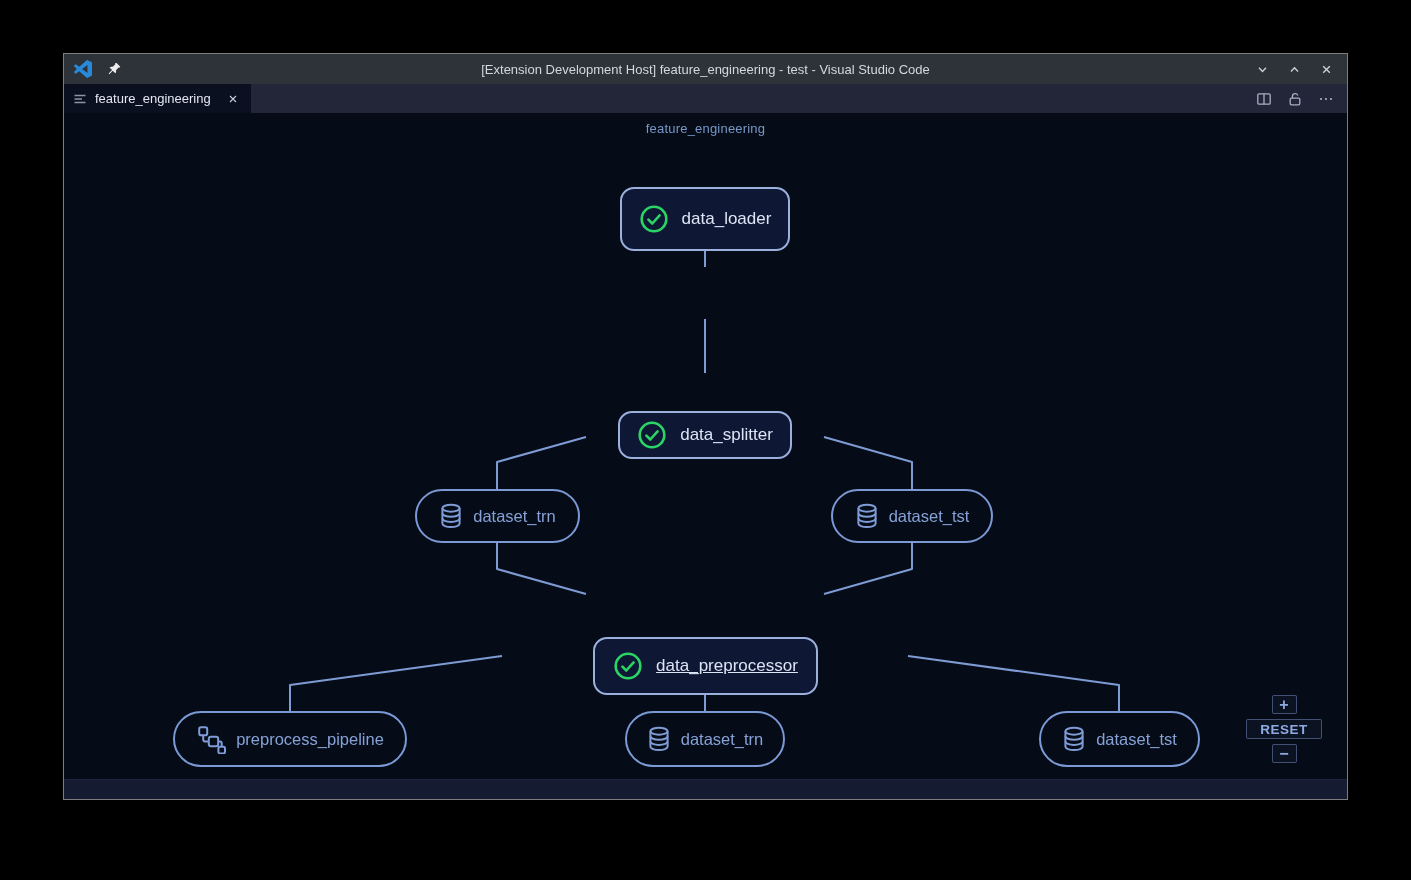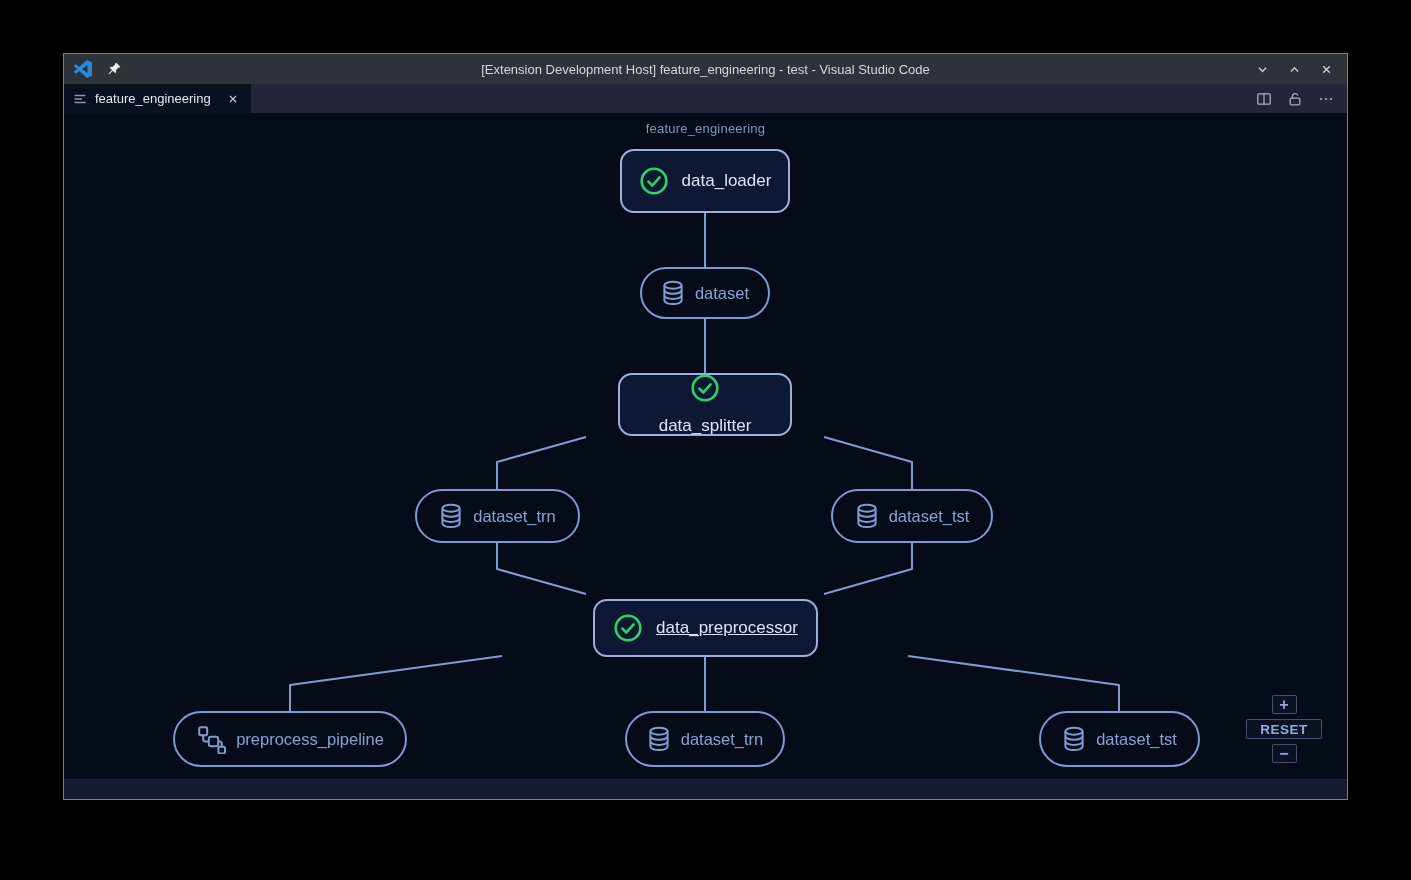--- a/index.html
+++ b/index.html
@@ -49,21 +49,21 @@
     position:absolute; left:0; top:8px; width:1283px; text-align:center;
     color:#7897c6; font-size:13px; letter-spacing:.2px;
   }
   .node {
     position:absolute; display:flex; align-items:center; justify-content:center;
     cursor:pointer;
   }
   .node .nlabel { white-space:nowrap; }
   .node.task {
     background:#0e1733; border:2px solid #9cb0de; border-radius:14px;
-    color:#dce4f5; font-size:17px; gap:13px;
+    color:#dce4f5; font-size:17px; gap:13px;margin-top:38px;
   }
   .node.data {
     background:transparent; border:2px solid #7b99d4; border-radius:999px;
     color:#86a1d6; font-size:16.5px; gap:10px;
   }
   .node svg { flex:0 0 auto; }
   
   .zoomctl {
     position:absolute; left:1188px; top:582px; width:64px;
     display:flex; flex-direction:column; align-items:center; gap:5px;
@@ -167,31 +167,22 @@
       </svg>
 
       <div class="node task" style="left:556px;top:36px;width:170px;height:64px;">
         <svg width="30" height="30" viewBox="0 0 30 30">
           <circle cx="15" cy="15" r="12.3" fill="none" stroke="#2bd565" stroke-width="2.6"></circle>
           <path d="M9.4 15.6l3.9 3.9 7.3-8.1" fill="none" stroke="#2bd565" stroke-width="2.6" stroke-linecap="round" stroke-linejoin="round"></path>
         </svg>
         <span class="nlabel">data_loader</span>
       </div>
 
-      <div class="node data" style="left:576px;top:154px;width:130px;height:52px;">
-        <svg width="24" height="26" viewBox="0 0 24 26" stroke="#7f9cd6">
-          <ellipse cx="12" cy="5.2" rx="8.6" ry="3.5" fill="none" stroke-width="2"></ellipse>
-          <path d="M3.4 5.2v15.4c0 1.95 3.85 3.5 8.6 3.5s8.6-1.55 8.6-3.5V5.2" fill="none" stroke-width="2"></path>
-          <path d="M3.4 10.3c0 1.95 3.85 3.5 8.6 3.5s8.6-1.55 8.6-3.5" fill="none" stroke-width="2"></path>
-          <path d="M3.4 15.4c0 1.95 3.85 3.5 8.6 3.5s8.6-1.55 8.6-3.5" fill="none" stroke-width="2"></path>
-        </svg>
-        <span class="nlabel">dataset</span>
-      </div>
-
-      <div class="node task" style="left:554px;top:260px;width:174px;height:63px;flex-direction:column;">
+
+      <div class="node task" style="left:554px;top:260px;width:174px;height:48px;">
         <svg width="30" height="30" viewBox="0 0 30 30">
           <circle cx="15" cy="15" r="12.3" fill="none" stroke="#2bd565" stroke-width="2.6"></circle>
           <path d="M9.4 15.6l3.9 3.9 7.3-8.1" fill="none" stroke="#2bd565" stroke-width="2.6" stroke-linecap="round" stroke-linejoin="round"></path>
         </svg>
         <span class="nlabel">data_splitter</span>
       </div>
 
       <div class="node data" style="left:351px;top:376px;width:165px;height:54px;">
         <svg width="24" height="26" viewBox="0 0 24 26" stroke="#7f9cd6">
           <ellipse cx="12" cy="5.2" rx="8.6" ry="3.5" fill="none" stroke-width="2"></ellipse>

